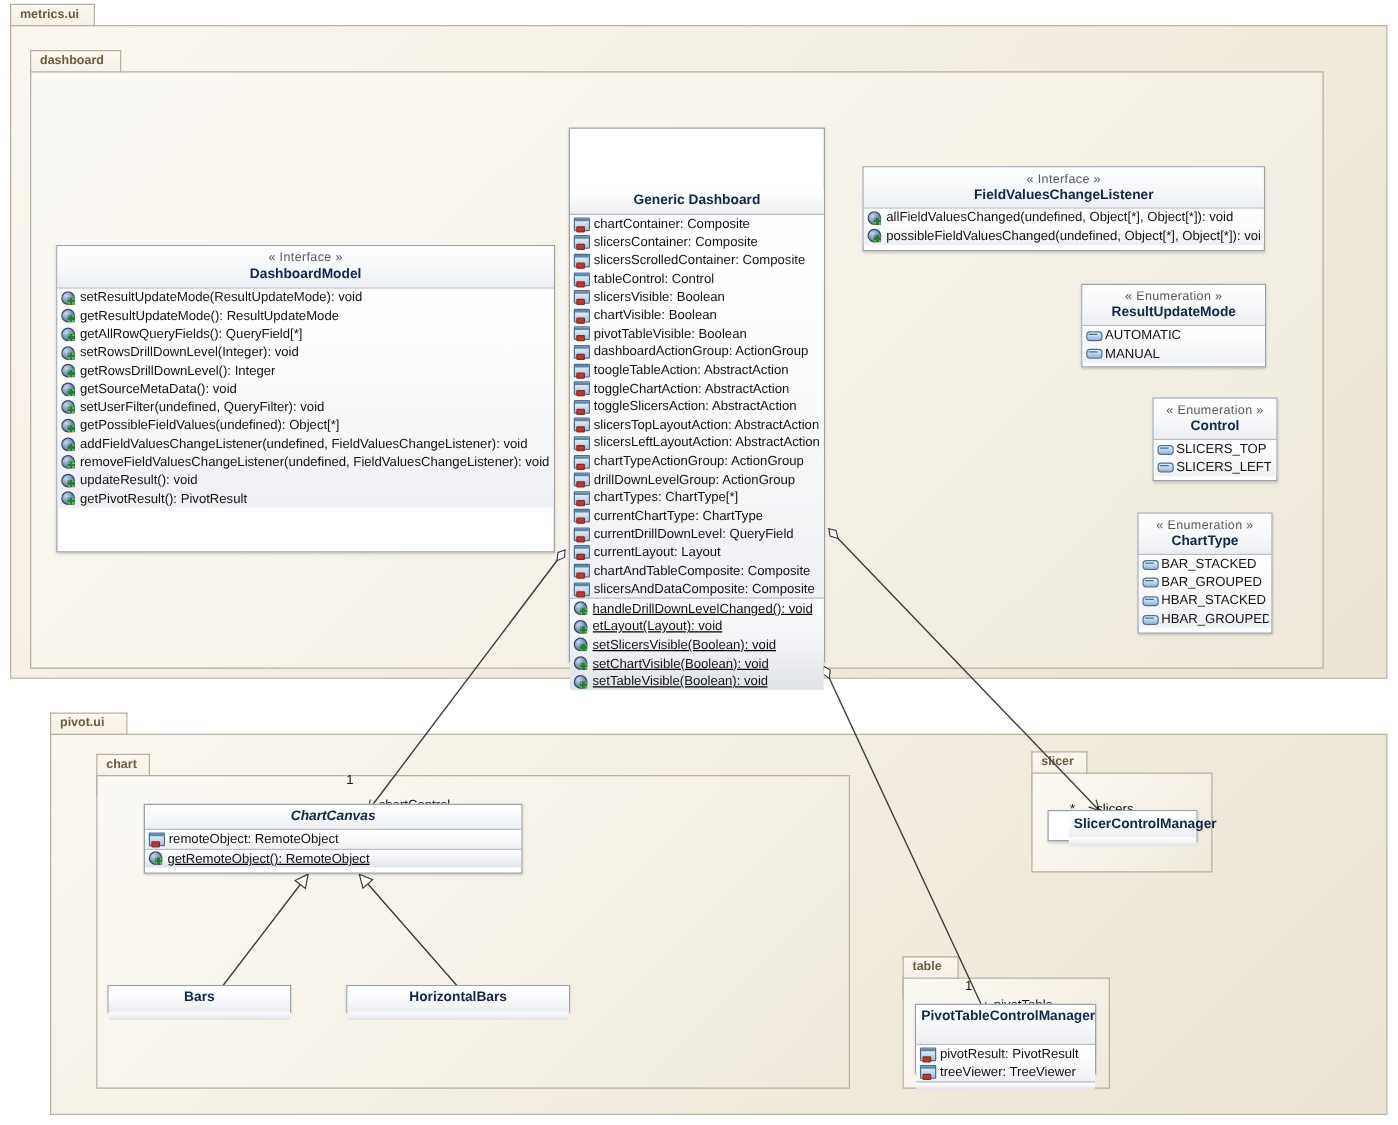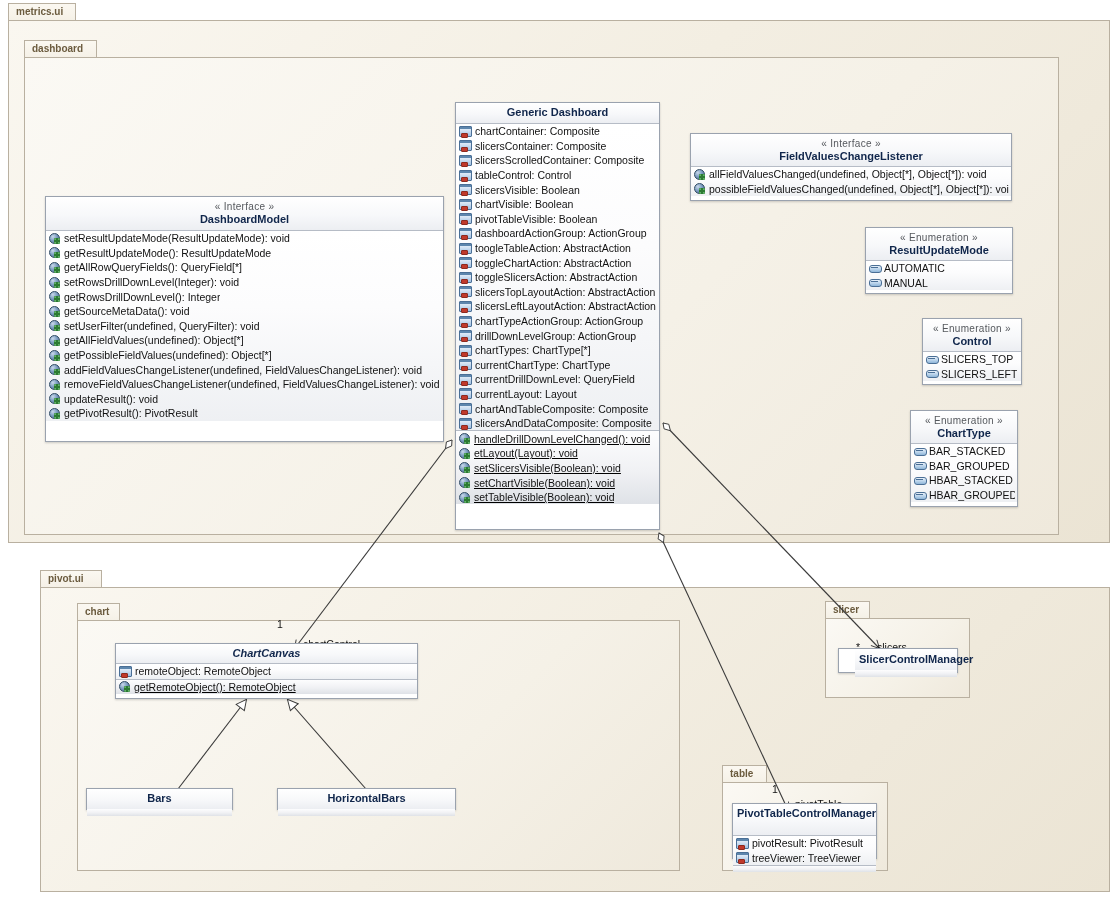--- a/index.html
+++ b/index.html
@@ -189,21 +189,21 @@
   <div class="emult" style="left:277px;top:618px;">1</div>
   <div class="elabel" style="left:303px;top:623px;">chartControl</div>
 
   <div class="emult" style="left:856px;top:641px;">*</div>
   <div class="elabel" style="left:877px;top:626px;">slicers</div>
 
   <div class="emult" style="left:772px;top:783px;">1</div>
   <div class="elabel" style="left:795px;top:783px;">pivotTable</div>
 
   <div class="cls" style="left:455px;top:102px;width:205px;height:428px;">
-    <div class="cls-head" style="height:21px;padding-top:3px;">
+    <div class="cls-head" style="height:21px;padding-top:3px;margin-top:48px;">
       <span class="cls-name">Generic Dashboard</span>
     </div>
     <div class="cls-sec" id="gd-attrs">
         <div class="row">
           <span class="ico ico-attr"></span>
           <span class="lbl">chartContainer: Composite</span>
         </div>
         <div class="row">
           <span class="ico ico-attr"></span>
           <span class="lbl">slicersContainer: Composite</span>
@@ -338,24 +338,20 @@
         <div class="row">
           <span class="ico ico-meth"></span>
           <span class="lbl">getSourceMetaData(): void</span>
         </div>
         <div class="row">
           <span class="ico ico-meth"></span>
           <span class="lbl">setUserFilter(undefined, QueryFilter): void</span>
         </div>
         <div class="row">
           <span class="ico ico-meth"></span>
-          <span class="lbl">getAllFieldValues(undefined): Object[*]</span>
-        </div>
-        <div class="row">
-          <span class="ico ico-meth"></span>
           <span class="lbl">getPossibleFieldValues(undefined): Object[*]</span>
         </div>
         <div class="row">
           <span class="ico ico-meth"></span>
           <span class="lbl">addFieldValuesChangeListener(undefined, FieldValuesChangeListener): void</span>
         </div>
         <div class="row">
           <span class="ico ico-meth"></span>
           <span class="lbl">removeFieldValuesChangeListener(undefined, FieldValuesChangeListener): void</span>
         </div>

